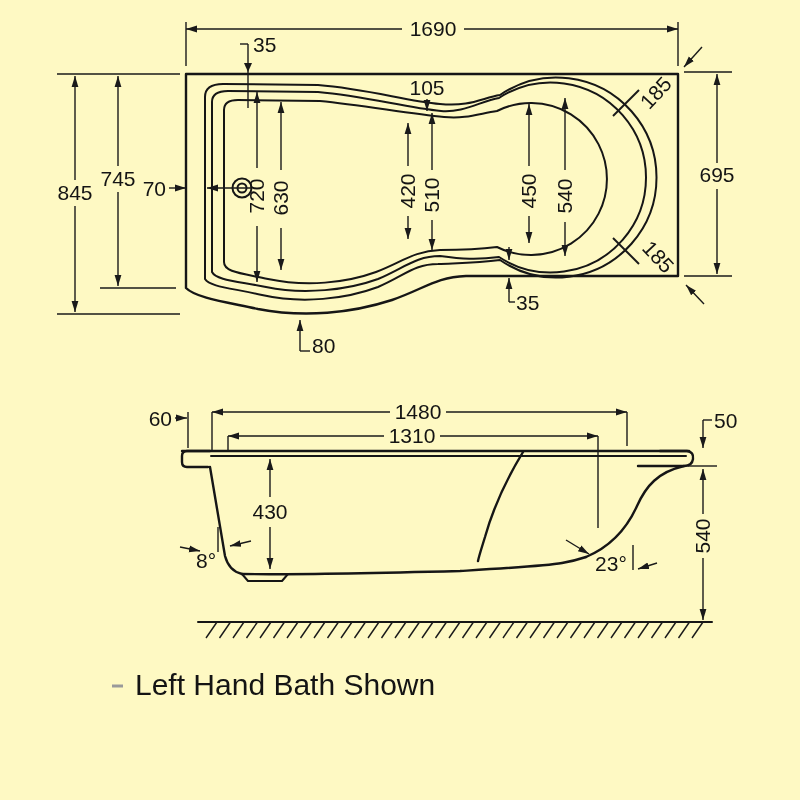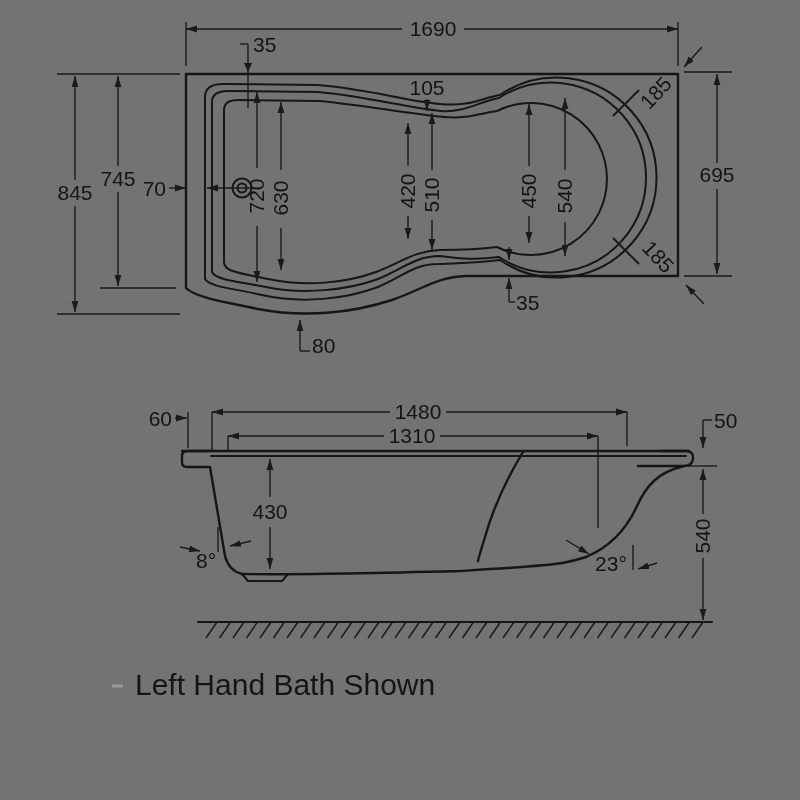--- a/index.html
+++ b/index.html
@@ -1,16 +1,16 @@
 <!DOCTYPE html>
 <html><head>
 <meta charset="utf-8">
 <style>
   html,body{margin:0;padding:0;background:#ffffff;}
-  .page{width:800px;height:800px;background:#737373;position:relative;}
+  .page{width:800px;height:800px;background:#fef9c3;position:relative;}
   svg{display:block;}
   .outline{stroke:#161616;stroke-width:2.4;fill:none;stroke-linejoin:round;stroke-linecap:round;}
   .outline2{stroke:#161616;stroke-width:2;fill:none;stroke-linejoin:round;stroke-linecap:round;}
   .dim{stroke:#1a1a1a;stroke-width:1.4;fill:none;stroke-linecap:butt;}
   .tick{stroke:#1a1a1a;stroke-width:2;fill:none;}
   text{font-family:"Liberation Sans","DejaVu Sans",sans-serif;fill:#141414;}
   .dimtxt{font-size:21px;}
   .caption{font-size:30px;}
   .dash{stroke:#9a9a9a;stroke-width:3;}
 </style>

